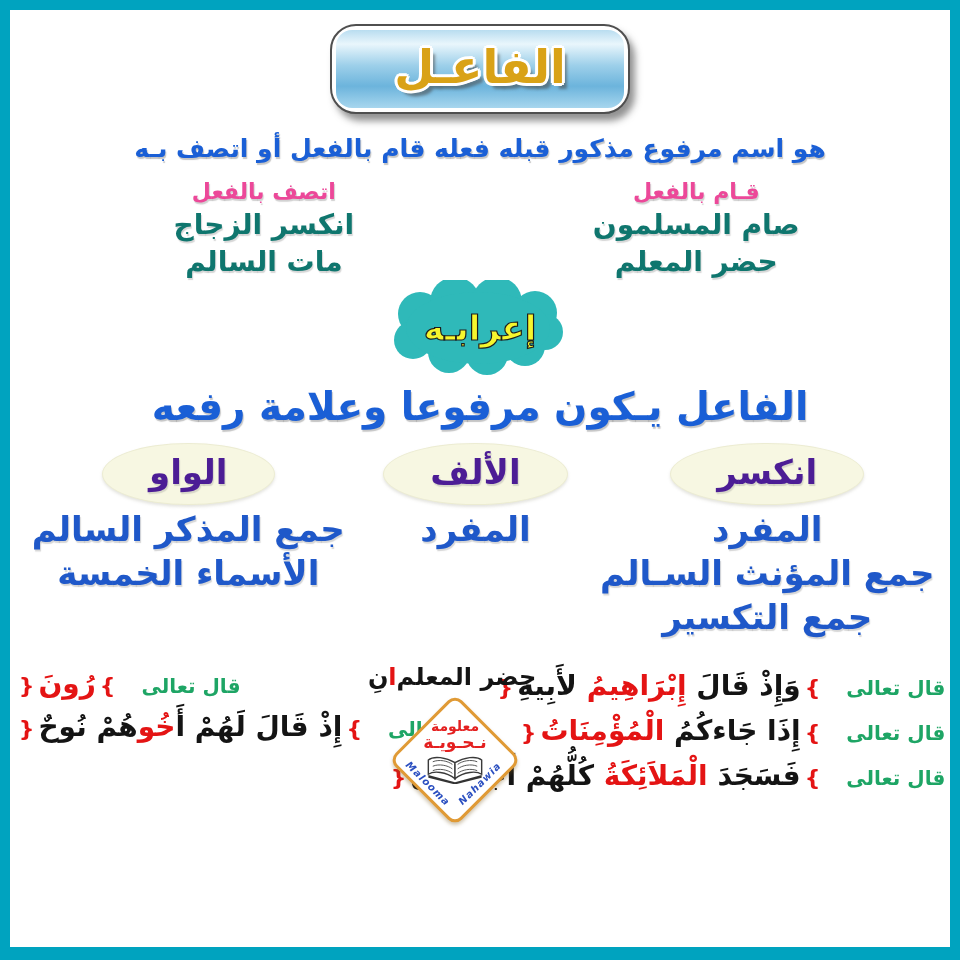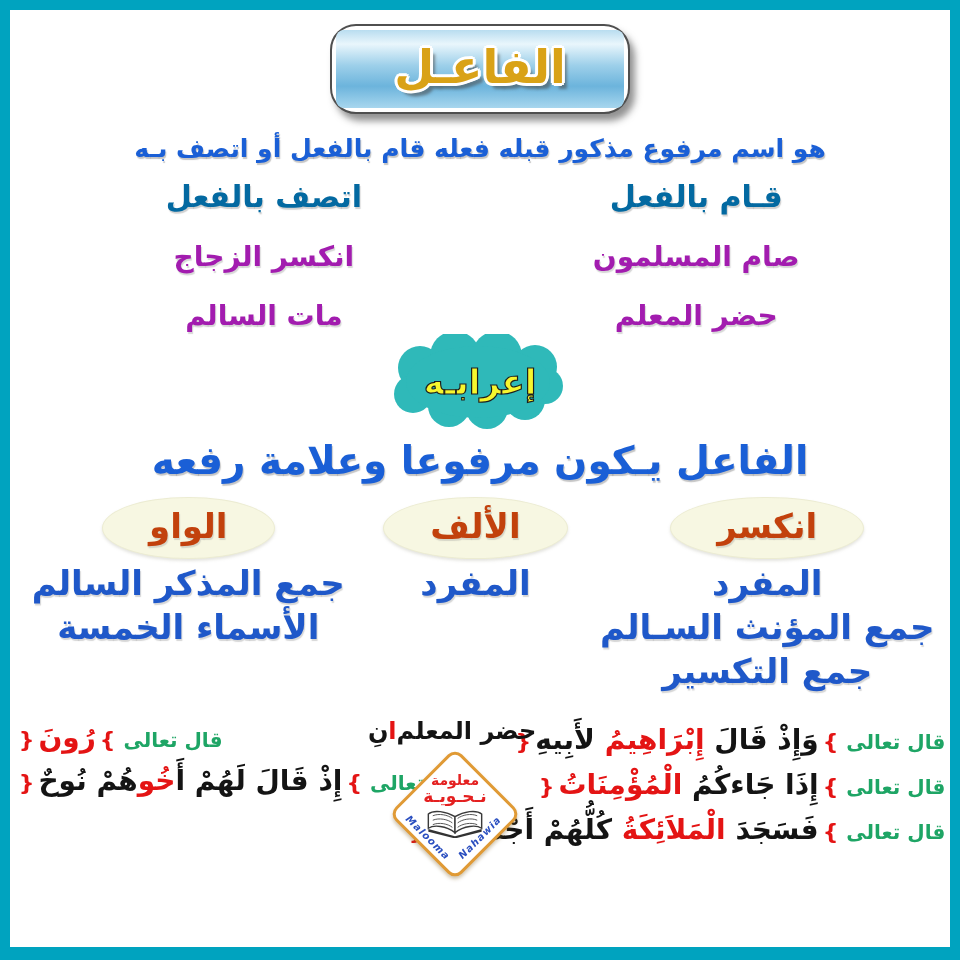--- a/index.html
+++ b/index.html
@@ -4,61 +4,61 @@
 <style>
   html,body{margin:0;padding:0;width:960px;height:960px;overflow:hidden;
     font-family:"DejaVu Sans",sans-serif;font-weight:bold;}
   body{background:#00a3bf;}
   .canvas{position:absolute;inset:10px 10px 13px 10px;background:#ffffff;
     display:flex;flex-direction:column;align-items:center;}
 
   
   .title-wrap{margin-top:14px;background:#fff;border:2px solid #4f4f4f;border-radius:26px;
     padding:4px;box-shadow:5px 7px 7px rgba(40,40,40,.5);}
-  .title-box{border-radius:8px;padding:10px 58px 14px 58px;
+  .title-box{border-radius:16px;padding:10px 58px 14px 58px;
     background:linear-gradient(180deg,#b9ddf0 0%,#e9f6fc 18%,#9ed0ea 45%,#6cb4dc 72%,#a7d6ee 100%);}
   .title-text{font-size:46px;color:#d9a217;letter-spacing:1px;
     text-shadow:-2px -2px 0 #fff,2px -2px 0 #fff,-2px 2px 0 #fff,2px 2px 0 #fff,
       0 -3px 0 #fff,0 3px 0 #fff,-3px 0 0 #fff,3px 0 0 #fff,5px 6px 3px rgba(70,70,70,.55);}
 
   
   .definition{margin-top:20px;font-size:25px;color:#1a5fd6;text-align:center;width:94%;
     text-shadow:1px 2px 1px rgba(90,90,90,.35);}
 
   
   .examples-row{margin-top:16px;width:92%;display:flex;direction:rtl;}
   .example-col{width:50%;display:flex;flex-direction:column;align-items:center;}
-  .example-header{font-size:30px;color:#0369a1;text-shadow:1px 2px 1px rgba(120,120,120,.35);}
-  .example-item{font-size:28px;color:#a21caf;margin-top:26px;text-shadow:1px 2px 1px rgba(120,120,120,.3);}
+  .example-header{font-size:22px;color:#ec4899;text-shadow:1px 2px 1px rgba(120,120,120,.35);}
+  .example-item{font-size:28px;color:#0f766e;margin-top:4px;text-shadow:1px 2px 1px rgba(120,120,120,.3);}
 
   
   .cloud-wrap{margin-top:2px;position:relative;width:210px;height:96px;}
   .cloud-wrap svg{position:absolute;inset:0;}
 
   
   .irab{margin-top:8px;font-size:39px;color:#1a5fd6;text-shadow:1px 2px 1px rgba(90,90,90,.35);}
 
   
   .categories-row{margin-top:14px;width:97%;display:flex;direction:rtl;}
   .cat-col{display:flex;flex-direction:column;align-items:center;}
   .cat-col.dammah{width:37%;} .cat-col.alif{width:27%;} .cat-col.waw{width:36%;}
   .cat-oval{background:#f7f7e2;border:1px solid #ececd2;border-radius:50%;
     padding:8px 46px 12px 46px;box-shadow:0 2px 3px rgba(150,150,130,.25);}
-  .cat-oval .cat-header{font-size:34px;color:#c2410c;text-shadow:1px 2px 1px rgba(140,140,140,.3);}
+  .cat-oval .cat-header{font-size:34px;color:#4c1d95;text-shadow:1px 2px 1px rgba(140,140,140,.3);}
   .cat-item{font-size:34px;color:#1f58c9;margin-top:4px;text-shadow:1px 2px 1px rgba(120,120,120,.3);}
 
   
   .bottom-row{margin-top:20px;width:99%;display:flex;direction:rtl;align-items:flex-start;}
   .quotes-col{display:flex;flex-direction:column;}
   .quotes-col.dammah{width:42%;align-items:flex-start;}
   .quotes-col.waw{width:36%;align-items:flex-end;}
   .center-col{width:22%;display:flex;flex-direction:column;align-items:center;}
   .quote{display:flex;direction:rtl;align-items:baseline;margin-top:10px;}
   .quotes-col.dammah .quote{margin-top:12px;}
-  .quote .intro{font-size:20px;color:#1ea565;margin-left:4px;white-space:pre;}
+  .quote .intro{font-size:20px;color:#1ea565;margin-left:22px;white-space:pre;}
   .quote .brace{font-size:22px;color:#e41414;direction:ltr;margin:0 4px;}
   .quote .qpart{font-size:28px;color:#141414;white-space:pre;font-family:"DejaVu Serif","DejaVu Sans",serif;}
   .quote .qpart.hl{color:#e41414;}
   .center-example{display:flex;direction:rtl;align-items:baseline;margin-top:6px;}
   .center-example .qpart{font-size:24px;color:#141414;white-space:pre;}
   .center-example .qpart.hl{color:#e41414;}
 
   
   .logo-wrap{position:relative;width:134px;height:128px;margin-top:4px;}
   .diamond{position:absolute;left:23px;top:18px;width:88px;height:88px;background:#fff;

